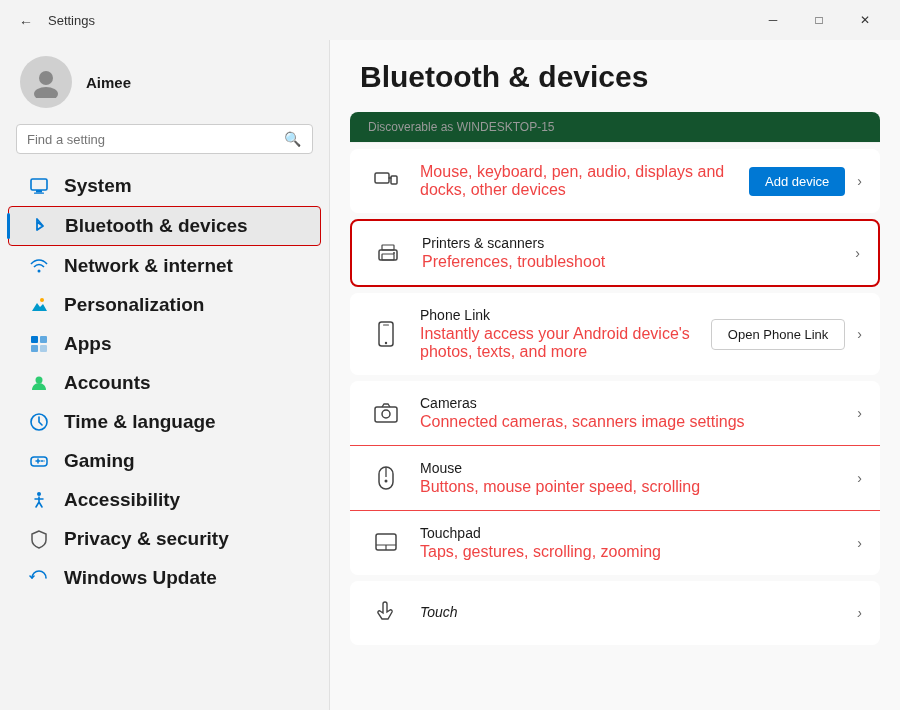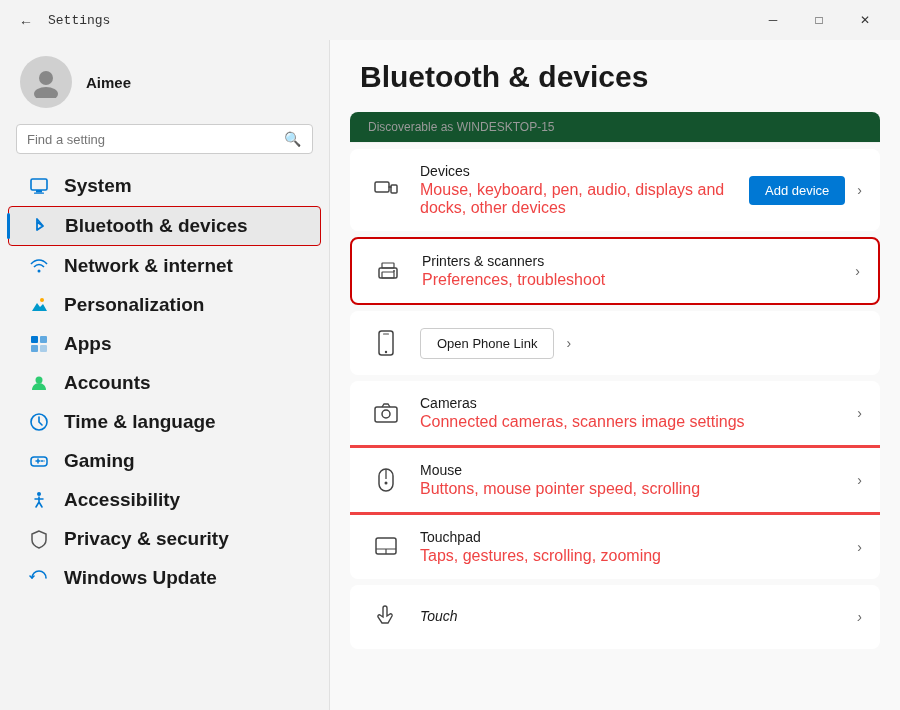--- a/index.html
+++ b/index.html
@@ -27,21 +27,20 @@
       border-radius: 4px;
       cursor: pointer;
       font-size: 14px;
       color: #333;
     }
     .titlebar-title {
       font-size: 13px;
       color: #333;
       margin-left: 8px;
       flex: 1;
-      font-family: Liberation Mono, monospace;
     }
     .titlebar-controls {
       display: flex;
       gap: 0;
     }
     .titlebar-btn {
       width: 46px; height: 32px;
       display: flex; align-items: center; justify-content: center;
       cursor: pointer;
       font-size: 12px;
@@ -174,21 +173,21 @@
       border-radius: 8px;
       margin: 6px 20px;
       padding: 0;
       overflow: hidden;
     }
 
     .settings-row {
       display: flex;
       align-items: center;
       padding: 14px 18px;
-      border-bottom: 3px solid #ef4444;
+      border-bottom: 1px solid #ef4444;
       cursor: pointer;
       gap: 16px;
       position: relative;
     }
     .settings-row:last-child { border-bottom: none; }
 
     .row-icon {
       width: 36px; height: 36px;
       display: flex; align-items: center; justify-content: center;
       flex-shrink: 0;
@@ -431,21 +430,20 @@
     <div class="settings-card">
       <div class="settings-row">
         <div class="row-icon">
           <svg width="26" height="26" viewBox="0 0 26 26" fill="none">
             <rect x="2" y="5" width="14" height="10" rx="1.5" stroke="#444" stroke-width="1.5" fill="none"></rect>
             <rect x="18" y="8" width="6" height="8" rx="1" stroke="#444" stroke-width="1.5" fill="none"></rect>
             <path d="M16 10h2" stroke="#444" stroke-width="1.5" stroke-linecap="round"></path>
           </svg>
         </div>
         <div class="row-text">
-          <div class="row-title">Devices</div>
           <div class="row-desc">Mouse, keyboard, pen, audio, displays and docks, other devices</div>
         </div>
         <div class="row-action">
           <button class="btn-primary">Add device</button>
           <span class="chevron">›</span>
         </div>
       </div>
     </div>
 
     <div style="margin: 6px 20px; border: 2px solid #cc0000; border-radius: 8px; background: white; overflow: hidden;">
@@ -470,20 +468,24 @@
 
     <div class="settings-card">
       <div class="settings-row">
         <div class="row-icon">
           <svg width="22" height="26" viewBox="0 0 22 26" fill="none">
             <rect x="4" y="1" width="14" height="24" rx="2.5" stroke="#444" stroke-width="1.5" fill="none"></rect>
             <circle cx="11" cy="22" r="1.2" fill="#444"></circle>
             <rect x="8" y="3.5" width="6" height="1" rx="0.5" fill="#444"></rect>
           </svg>
         </div>
+        <div class="row-text">
+          <div class="row-title">Phone Link</div>
+          <div class="row-desc">Instantly access your Android device's photos, texts, and more</div>
+        </div>
         <div class="row-action">
           <button class="btn-secondary">Open Phone Link</button>
           <span class="chevron">›</span>
         </div>
       </div>
     </div>
 
     <div class="settings-card">
 
       <div class="settings-row">

